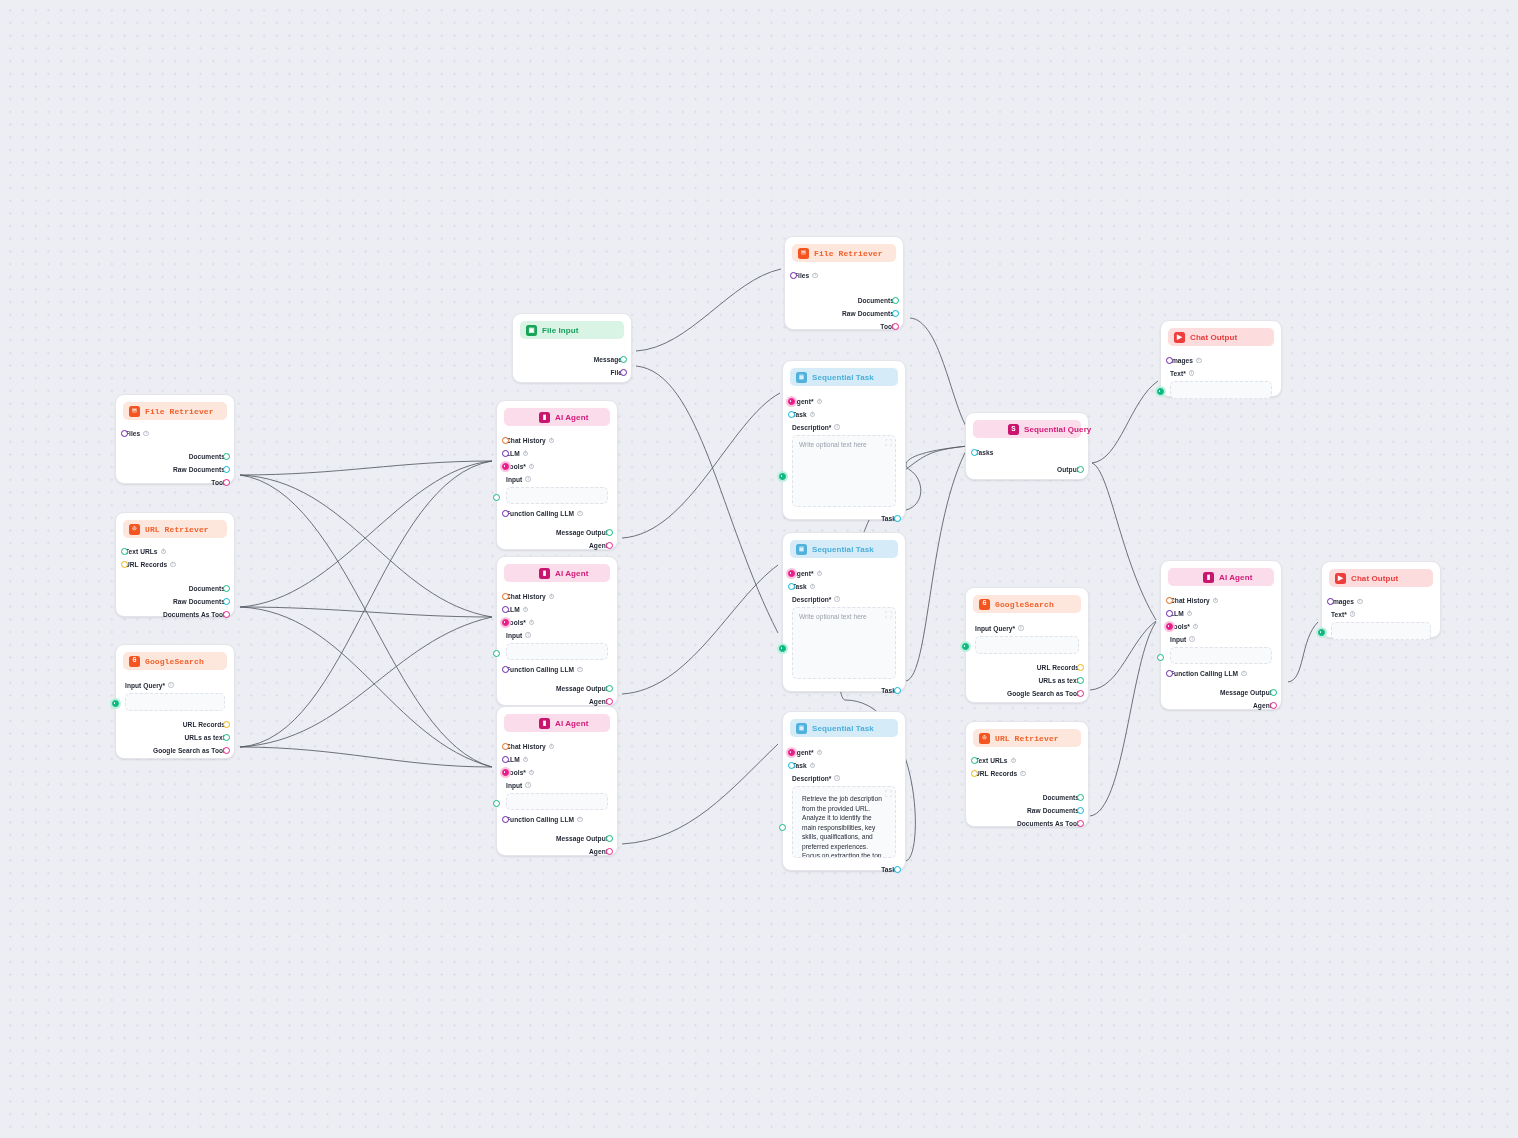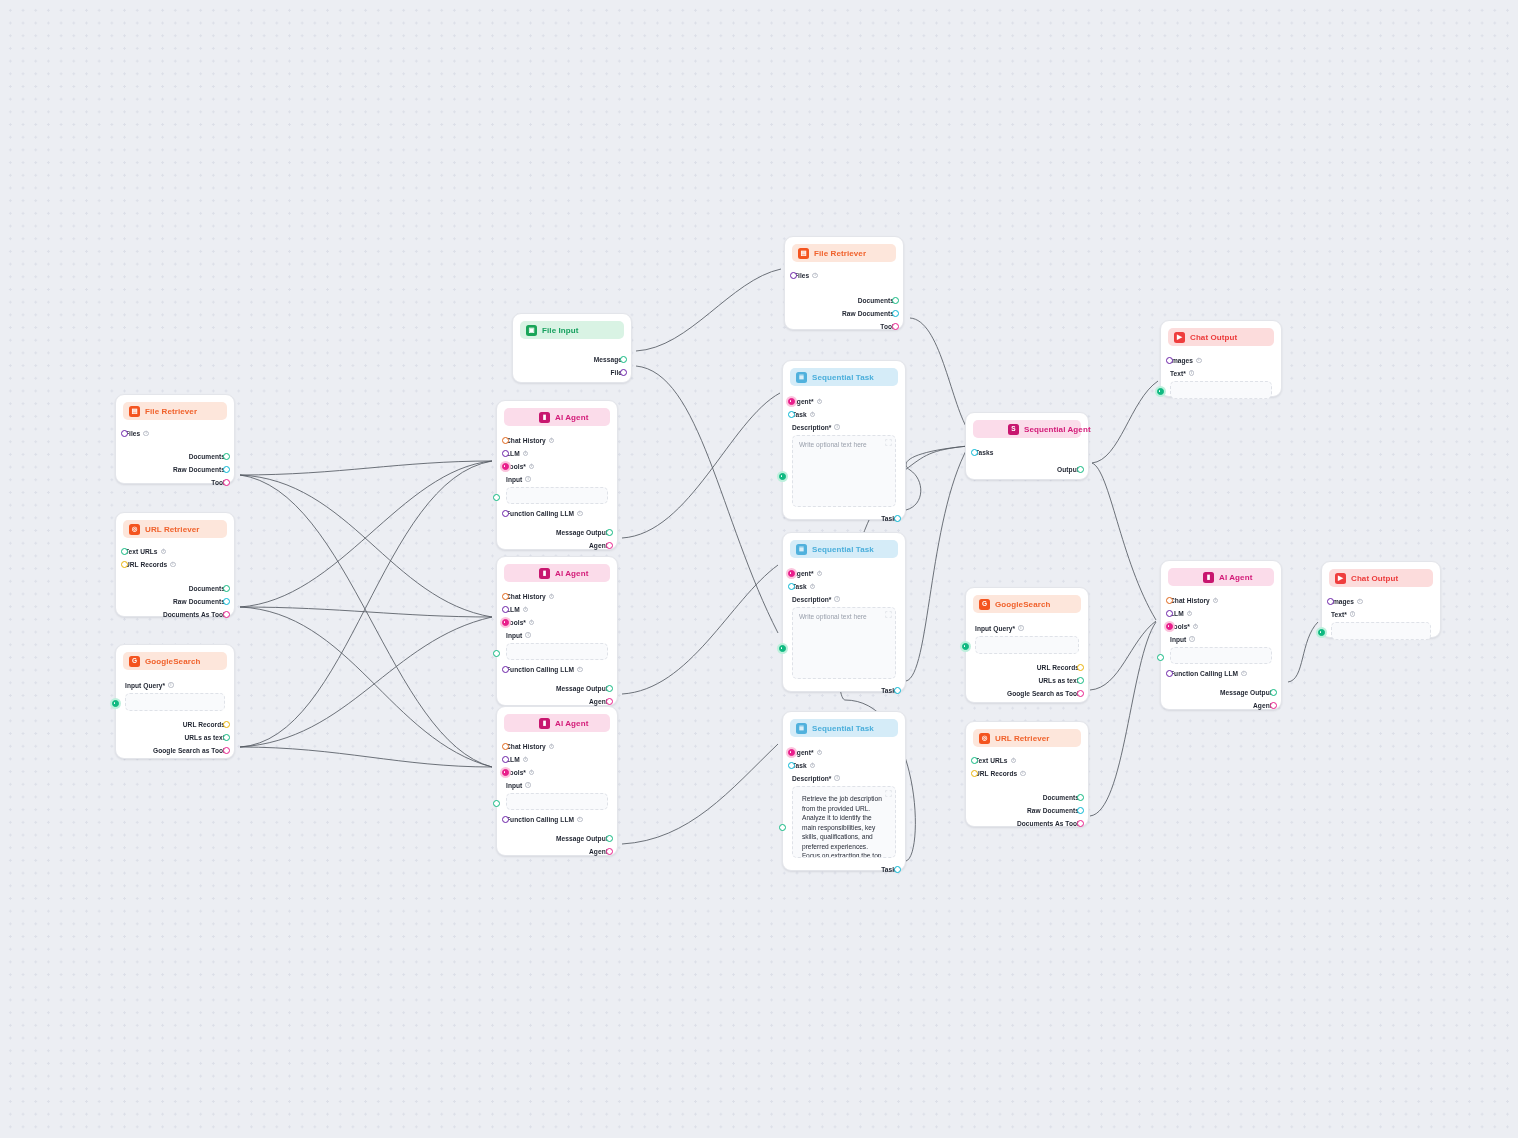--- a/index.html
+++ b/index.html
@@ -22,21 +22,21 @@
   }
   .nhead {
     margin:7px 7px 0 7px; height:18px; border-radius:5px;
     display:flex; align-items:center; gap:5px; padding:0 6px;
   }
   .nicon { width:11px; height:11px; border-radius:2.5px; display:flex; align-items:center; justify-content:center;
            color:#fff; font-size:6.5px; font-weight:bold; line-height:1; flex:none; }
   .ntitle { font-size:8px; font-weight:bold; letter-spacing:.1px; white-space:nowrap; }
 
   
-  .h-orange { background:#fde6db; } .h-orange .ntitle { color:#f0612b; } .h-orange .nicon { background:#f4541f; }
+  .h-orange { background:#fde6db;font-family:Liberation Mono, monospace; } .h-orange .ntitle { color:#f0612b; } .h-orange .nicon { background:#f4541f; }
   .h-green  { background:#d9f3e4; } .h-green  .ntitle { color:#17a05f; } .h-green  .nicon { background:#19a558; }
   .h-pink   { background:#fbdcea;padding-left:35px; } .h-pink   .ntitle { color:#d31a78; } .h-pink   .nicon { background:#c8166f; }
   .h-blue   { background:#d5ecf8; } .h-blue   .ntitle { color:#4aaedb; } .h-blue   .nicon { background:#50b1dd; }
   .h-red    { background:#fcdcdc; } .h-red    .ntitle { color:#ec3b3b; } .h-red    .nicon { background:#ef3d3d; }
 
   .body { padding:7px 9px 8px 9px; }
   .row { display:flex; align-items:center; height:13px; position:relative; }
   .row.out { justify-content:flex-end; }
   .lbl { font-size:6.6px; color:#1f2430; font-weight:bold; letter-spacing:.05px; white-space:nowrap; }
   .info {
@@ -488,21 +488,21 @@
       <div class="row out" style="margin-top:5px;">
         <span class="lbl">Task</span>
         <span class="port r p-cyan" style="top:3px;"></span>
       </div>
     </div>
   </div>
 
   <div class="node" style="left:965px; top:412px; width:124px; height:68px;">
     <div class="nhead h-pink">
       <span class="nicon">S</span>
-      <span class="ntitle">Sequential Agent</span>
+      <span class="ntitle">Sequential Query</span>
     </div>
     <div class="body" style="padding-top:8px;">
       <div class="row">
         <span class="port l p-cyan" style="top:3px;"></span>
         <span class="lbl">Tasks</span>
       </div>
       <div style="height:4px;"></div>
       <div class="row out">
         <span class="lbl">Output</span>
         <span class="port r p-green" style="top:3px;"></span>

